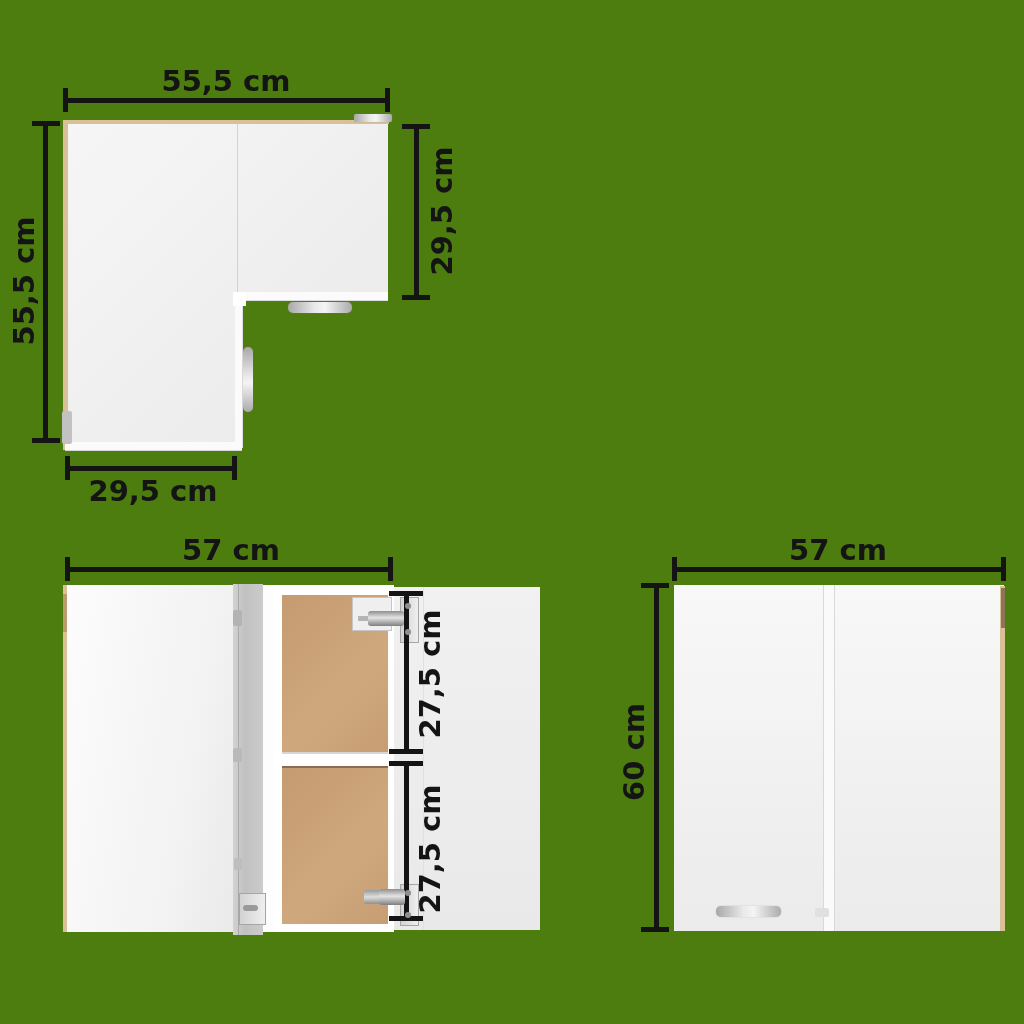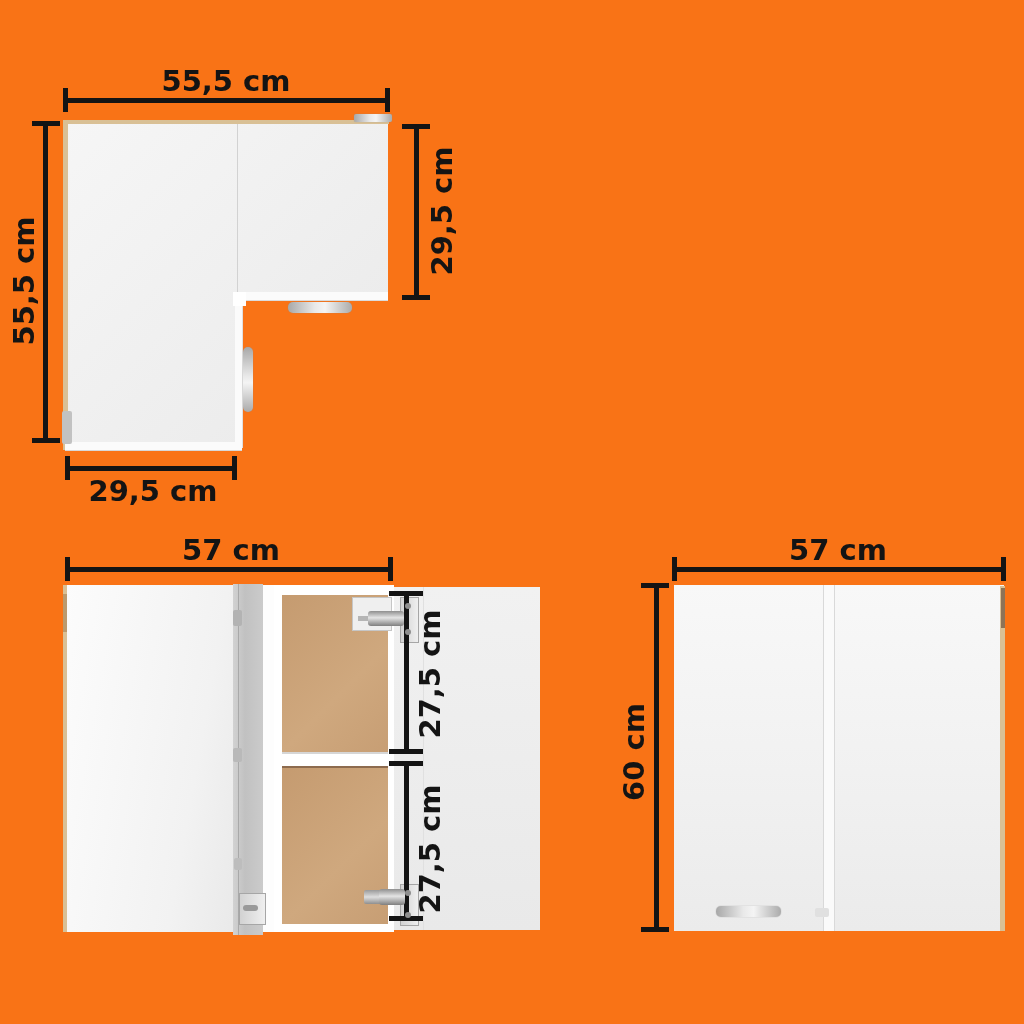--- a/index.html
+++ b/index.html
@@ -1,17 +1,17 @@
 <!DOCTYPE html>
 <html style="--dimension-ink: #141414; --wood-edge: #d9c095; --wood-edge-dark: #8d7357; --interior-back-panel: #c89f76; --metal-gray: #c2c2c2; --cabinet-face: #efefef;"><head>
 <meta charset="utf-8">
 <style>
   html,body{margin:0;padding:0;background:#ffffff;}
   .canvas{
-    position:relative;width:1024px;height:1024px;background:#f97316;overflow:hidden;
+    position:relative;width:1024px;height:1024px;background:#4d7c0f;overflow:hidden;
     font-family:"DejaVu Sans","Liberation Sans",sans-serif;
   }
   
   .dline-h{position:absolute;height:5px;background:var(--dimension-ink,#141414);z-index:5;}
   .dline-v{position:absolute;width:5px;background:var(--dimension-ink,#141414);z-index:5;}
   .cap-v{position:absolute;width:5px;height:24px;background:var(--dimension-ink,#141414);z-index:5;}
   .cap-h{position:absolute;width:28px;height:5px;background:var(--dimension-ink,#141414);z-index:5;}
   .dim-label{
     position:absolute;color:var(--dimension-ink,#141414);font-size:29px;font-weight:700;
     white-space:nowrap;transform:translate(-50%,-50%);z-index:6;letter-spacing:0px;

